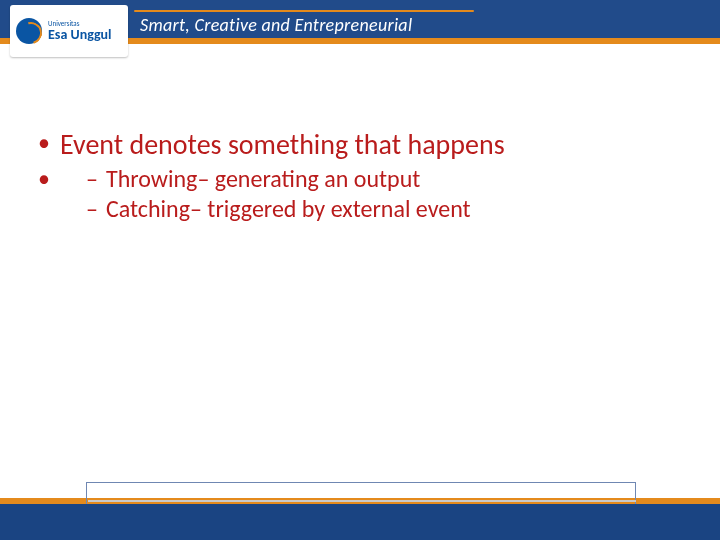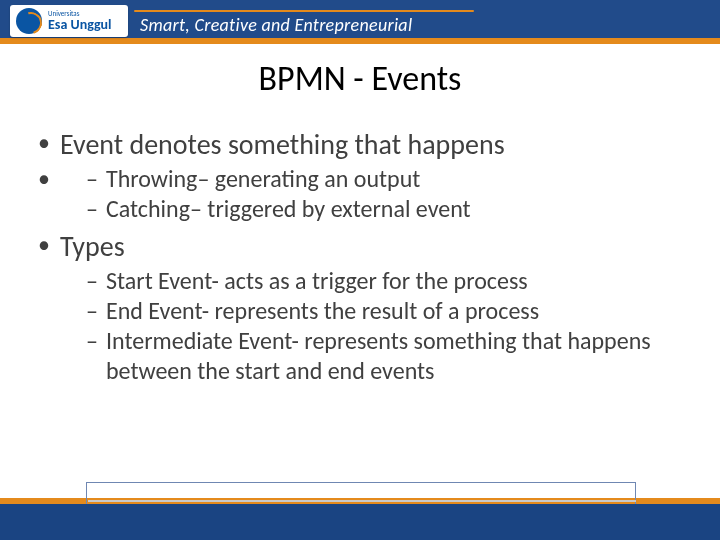--- a/index.html
+++ b/index.html
@@ -6,32 +6,32 @@
   html, body { width: 720px; height: 540px; font-family: Calibri, "Segoe UI", Arial, sans-serif; background: #fff; overflow: hidden; }
   .slide { width: 720px; height: 540px; position: relative; background: #fff; }
 
   
   .header-band { position: absolute; top: 0; left: 0; width: 720px; height: 38px; background: #214b8a; }
   .header-orangebar { position: absolute; top: 38px; left: 0; width: 720px; height: 6px; background: #e48a1c; }
   .header-accent-line { position: absolute; top: 10px; left: 134px; width: 340px; height: 2px; background: #e48a1c; border-radius: 1px; }
   .header-tagline { position: absolute; top: 14px; left: 140px; color: #fff; font-size: 18px; font-style: italic; letter-spacing: .3px; }
 
   
-  .logo-chip { position: absolute; top: 5px; left: 10px; width: 118px; height: 32px; background: #fff; border-radius: 3px; display: flex; align-items: center; padding: 4px 6px; box-shadow: 0 1px 2px rgba(0,0,0,.25); }
+  .logo-chip { position: absolute; top: 5px; left: 10px; width: 118px; height: 52px; background: #fff; border-radius: 3px; display: flex; align-items: center; padding: 4px 6px; box-shadow: 0 1px 2px rgba(0,0,0,.25); }
   .logo-mark { width: 26px; height: 26px; border-radius: 50%; background: #0a55a3; position: relative; flex-shrink: 0; }
   .logo-mark::after { content: ""; position: absolute; top: 4px; left: 4px; width: 18px; height: 18px; border: 2px solid #e48a1c; border-radius: 50%; border-left-color: transparent; border-bottom-color: transparent; transform: rotate(30deg); }
   .logo-text { display: flex; flex-direction: column; margin-left: 6px; line-height: 1; }
   .logo-sub { font-size: 7px; color: #0a55a3; }
   .logo-main { font-size: 14px; font-weight: 700; color: #0a55a3; margin-top: 1px; }
 
   
   .title { position: absolute; top: 58px; left: 0; width: 720px; text-align: center; font-size: 34px; color: #000; }
 
   
-  .body { position: absolute; top: 128px; left: 34px; width: 660px; color: #404040; }
+  .body { position: absolute; top: 128px; left: 34px; width: 660px; color: #b91c1c; }
   ul.l1 { list-style: none; }
   ul.l1 > li { position: relative; padding-left: 26px; font-size: 28px; line-height: 1.22; margin-bottom: 2px; }
   ul.l1 > li::before { content: "•"; position: absolute; left: 4px; top: 0; font-size: 24px; }
   ul.l2 { list-style: none; margin: 2px 0 6px 0; }
   ul.l2 > li { position: relative; padding-left: 46px; font-size: 24px; line-height: 1.25; }
   ul.l2 > li::before { content: "–"; position: absolute; left: 26px; top: 0; }
 
   
   .footer { position: absolute; left: 0; bottom: 0; width: 720px; height: 52px; }
   .footer-blue { position: absolute; bottom: 0; left: 0; width: 720px; height: 36px; background: #1a4482; }
@@ -50,39 +50,30 @@
   <div class="header-tagline">Smart, Creative and Entrepreneurial</div>
 
   <div class="logo-chip">
     <div class="logo-mark"></div>
     <div class="logo-text">
       <span class="logo-sub">Universitas</span>
       <span class="logo-main">Esa Unggul</span>
     </div>
   </div>
 
-  <div class="title">BPMN - Events</div>
 
   <div class="body">
     <ul class="l1">
       <li>
         <span>Event denotes something that happens</span>
       </li>
       <li>
         <ul class="l2">
           <li>Throwing– generating an output</li>
           <li>Catching– triggered by external event</li>
-        </ul>
-      </li>
-      <li>
-        <span>Types</span>
-        <ul class="l2">
-          <li>Start Event- acts as a trigger for the process</li>
-          <li>End Event- represents the result of a process</li>
-          <li>Intermediate Event- represents something that happens between the start and end events</li>
         </ul>
       </li>
     </ul>
   </div>
 
   <div class="footer">
     <div class="footer-orange"></div>
     <div class="footer-blue"></div>
     <div class="footer-notch"></div>
     <div class="footer-midline"></div>

